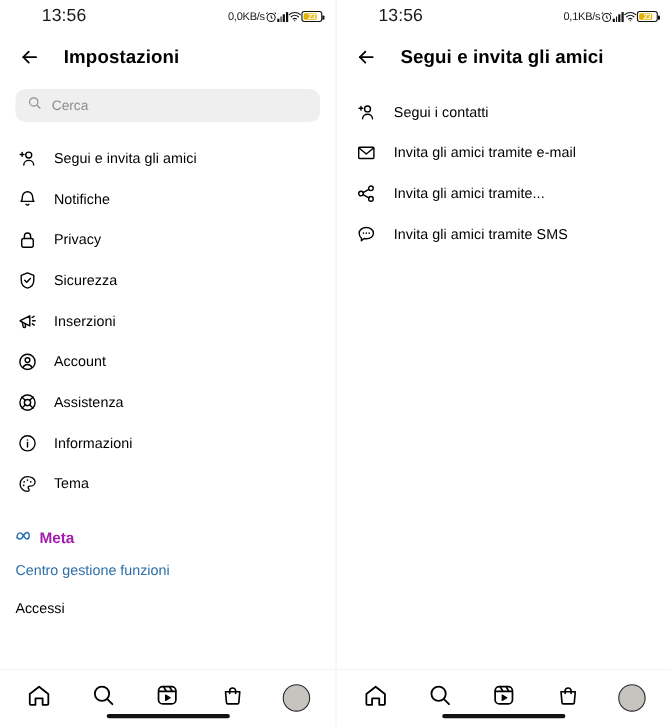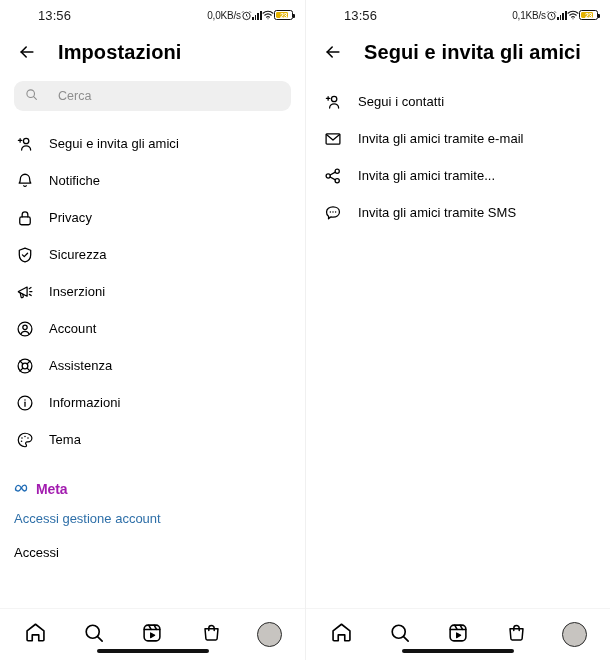--- a/index.html
+++ b/index.html
@@ -19,21 +19,21 @@
   }
   .panel.right { border-left: 1px solid #f0f0f0; }
 
   
   .statusbar {
     height: 30px; flex: 0 0 30px;
     display: flex; align-items: center;
     padding: 0 12px;
     font-size: 11px; color: #1a1a1a;
   }
-  .sb-time { margin-left: 26px; font-size: 13px; letter-spacing: .1px; }
+  .sb-time { margin-left: 26px; font-size: 16px; letter-spacing: .1px; }
   .sb-right {
     margin-left: auto; display: flex; align-items: center; gap: 0;
   }
   .sb-net { font-size: 10px; letter-spacing: -.2px; }
   .sb-ico { display: inline-flex; align-items: center; }
   .bars { display: flex; align-items: flex-end; gap: 1px; height: 9px; }
   .bars i { width: 1.8px; background: #111; display: block; }
   .bars i:nth-child(1){height:3px}
   .bars i:nth-child(2){height:5px}
   .bars i:nth-child(3){height:7px}
@@ -62,29 +62,29 @@
     display: flex; align-items: center;
     padding: 0 14px;
   }
   .back-btn {
     width: 26px; height: 26px; flex: 0 0 26px;
     display: flex; align-items: center; justify-content: center;
     cursor: pointer;
   }
   .hdr-title {
     margin-left: 18px;
-    font-size: 20px; font-weight: 700; color: #000;
+    font-size: 17px; font-weight: 700; color: #000;
     letter-spacing: .1px;
   }
 
   
   .search-wrap { padding: 7px 14px 10px; }
   .search-box {
     height: 30px; background: #efefef; border-radius: 9px;
-    display: flex; align-items: center; gap: 20px; padding: 0 11px;
+    display: flex; align-items: center; gap: 9px; padding: 0 11px;
     cursor: text;
   }
   .search-ph { font-size: 12.5px; color: #8e8e8e; }
 
   
   .list { padding: 4px 0 0; }
   .row {
     display: flex; align-items: center;
     height: 37px; padding: 0 16px; gap: 15px;
     cursor: pointer;
@@ -294,21 +294,21 @@
 
     <div class="meta-block scroll-clip">
       <div class="meta-logo-row">
         <span>
           <svg width="17" height="12" viewBox="0 0 34 20" fill="none" stroke="#1f6bb5" stroke-width="2.6" stroke-linecap="round">
             <path d="M3 14.2c0-6 2.6-9.4 5.6-9.4 2.6 0 4.2 2 6.4 5.6 2.2 3.6 3.6 5.6 6.1 5.6 2.5 0 4-2.2 4-5.8 0-3.9-1.7-6-4.1-6-2.3 0-4.1 1.9-6.2 5.6-2.2 3.8-3.7 6.2-6.3 6.2C5.2 16 3 13.9 3 10.4"></path>
           </svg>
         </span>
         <span class="meta-name">Meta</span>
       </div>
-      <a class="meta-link">Accessi gestione account</a>
+      <a class="meta-link">Centro gestione funzioni</a>
       <div class="meta-next">Accessi</div>
     </div>
 
     <div class="spacer"></div>
 
     <div class="bottomnav">
       <div class="nav-item">
         <span>
           <svg width="23" height="23" viewBox="0 0 24 24" fill="none" stroke="#000" stroke-width="1.7" stroke-linejoin="round" stroke-linecap="round">
             <path d="M3.2 10.4L12 3.4l8.8 7v9.2a1 1 0 0 1-1 1h-4.4v-6.1H8.6v6.1H4.2a1 1 0 0 1-1-1z"></path>

